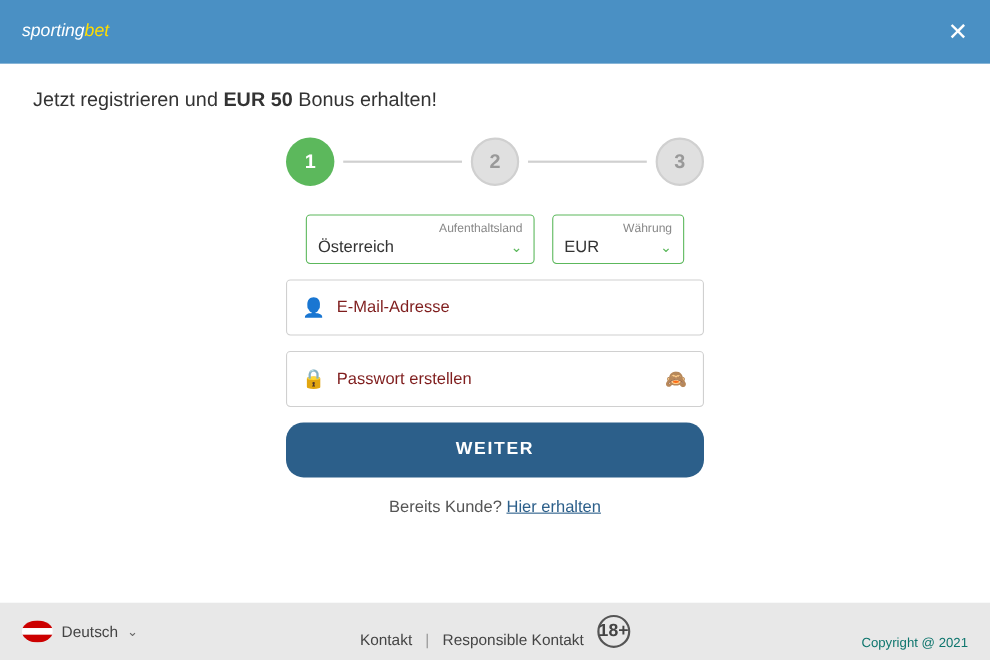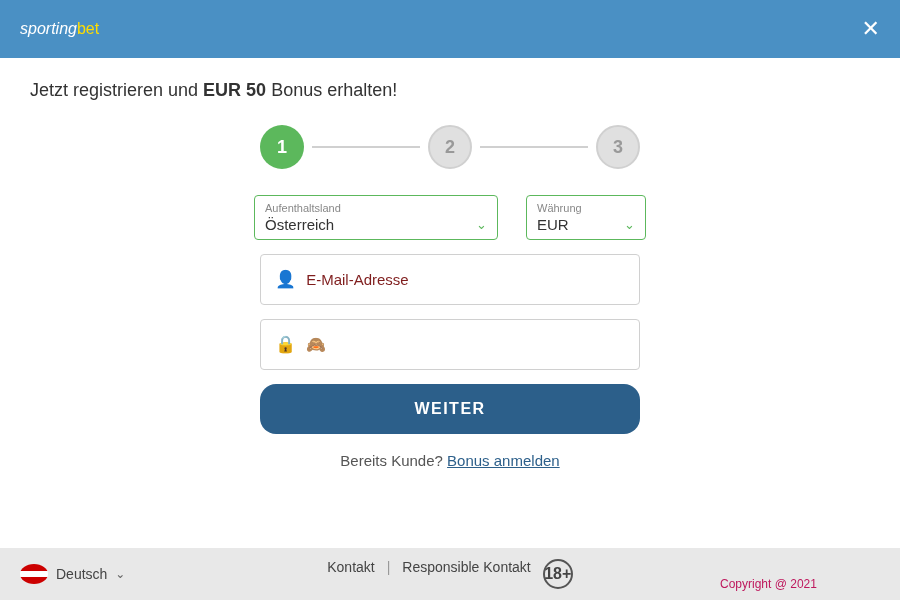--- a/index.html
+++ b/index.html
@@ -27,20 +27,21 @@
     .logo {
       display: flex;
       align-items: center;
     }
     .logo-sporting {
       color: #ffffff;
       font-style: italic;
     }
     .logo-bet {
       color: #ffdd00;
+      font-style: italic;
     }
     .close-btn {
       color: white;
       font-size: 22px;
       cursor: pointer;
       background: none;
       border: none;
       line-height: 1;
     }
 
@@ -95,23 +96,24 @@
     .step-line {
       flex: 1;
       height: 2px;
       background: #d0d0d0;
       margin: 0 8px;
     }
 
     
     .form-row {
       display: flex;
-      gap: 28px;
-      width: 392px;
+      gap: 16px;
+      width: 344px;
       margin-bottom: 14px;
+      text-align: right;
     }
 
     .select-wrapper {
       flex: 1;
       border: 1.5px solid #5cb85c;
       border-radius: 4px;
       padding: 6px 10px 6px 10px;
       background: white;
       position: relative;
       cursor: pointer;
@@ -227,21 +229,21 @@
       color: #444;
     }
     .lang-chevron {
       font-size: 12px;
       color: #666;
     }
 
     .footer-center {
       flex: 1;
       display: flex;
-      align-items: flex-start;
+      align-items: flex-end;
       justify-content: center;
       gap: 12px;
     }
     .footer-link {
       font-size: 14px;
       color: #444;
       cursor: pointer;
     }
     .footer-sep {
       color: #999;
@@ -255,23 +257,23 @@
       display: flex;
       align-items: center;
       justify-content: center;
       font-size: 16px;
       font-weight: bold;
       color: #444;
     }
 
     .footer-copyright {
       font-size: 12px;
-      color: #be185d;
+      color: #0f766e;
       width: 160px;
-      text-align: left;
+      text-align: right;
       margin-top: 19px;
     }
   </style>
 </head>
 <body>
 
 <header class="header">
   <div class="logo">
     <span class="logo-sporting">sporting</span>
       <span class="logo-bet">bet</span>
@@ -316,28 +318,29 @@
     </div>
   </div>
 
   <div class="input-wrapper">
     <span class="input-icon">👤</span>
     <span class="input-placeholder">E-Mail-Adresse</span>
   </div>
 
   <div class="input-wrapper">
     <span class="input-icon">🔒</span>
+    <span class="input-placeholder">Passwort erstellen</span>
     <span class="input-eye">🙈</span>
   </div>
 
   <button class="weiter-btn">WEITER</button>
 
   <p class="login-text">
     <span>Bereits Kunde?</span>
-    <a class="login-link">Bonus anmelden</a>
+    <a class="login-link">Hier erhalten</a>
   </p>
 
 </main>
 
 <footer class="footer">
   <div class="footer-lang">
     <div class="flag">
       <div class="flag-red"></div>
       <div class="flag-white"></div>
       <div class="flag-red2"></div>

